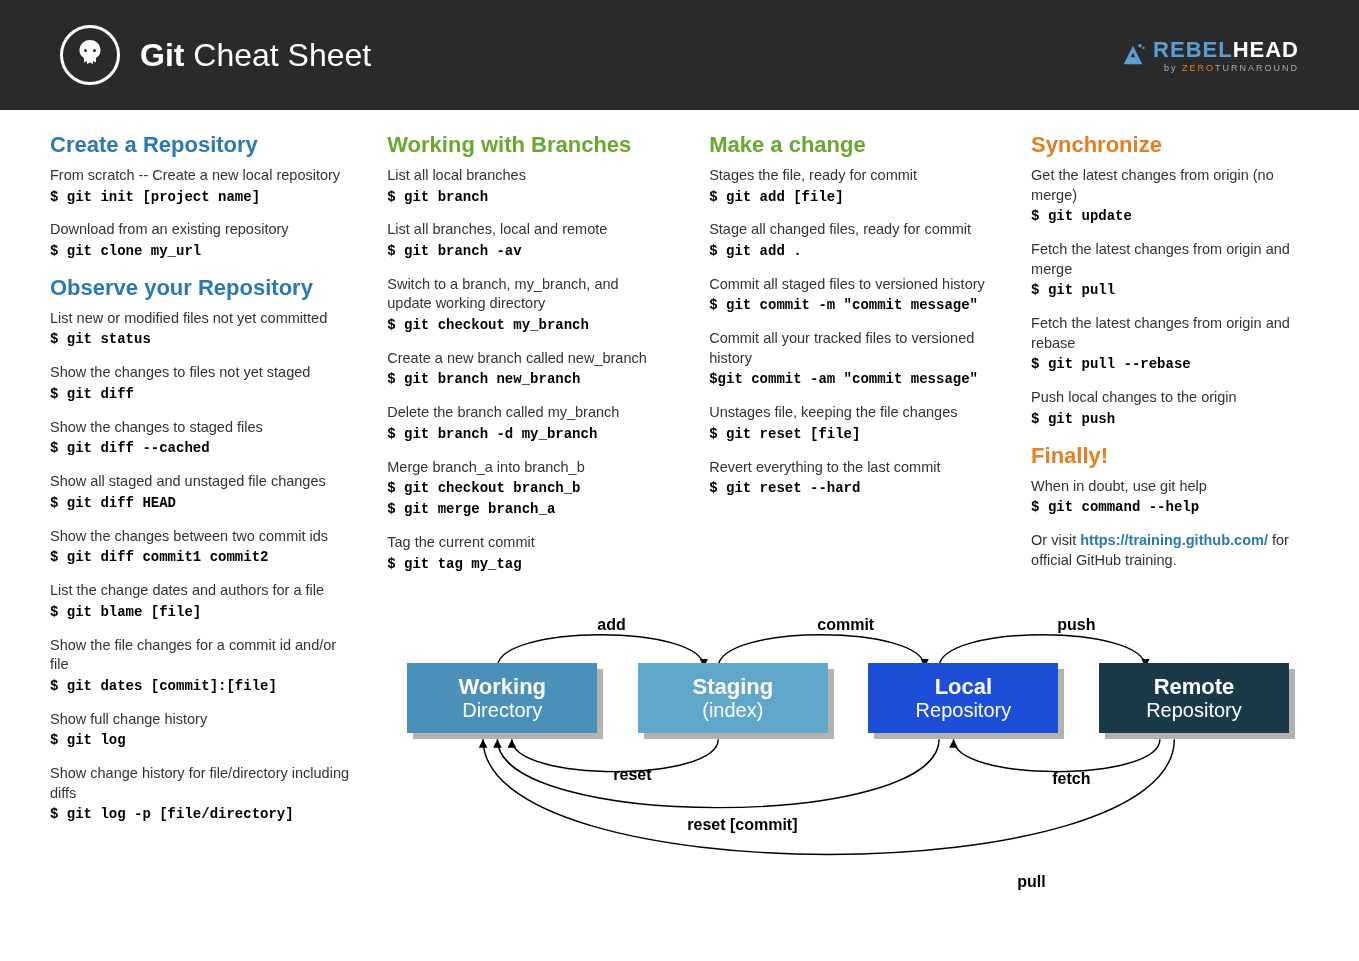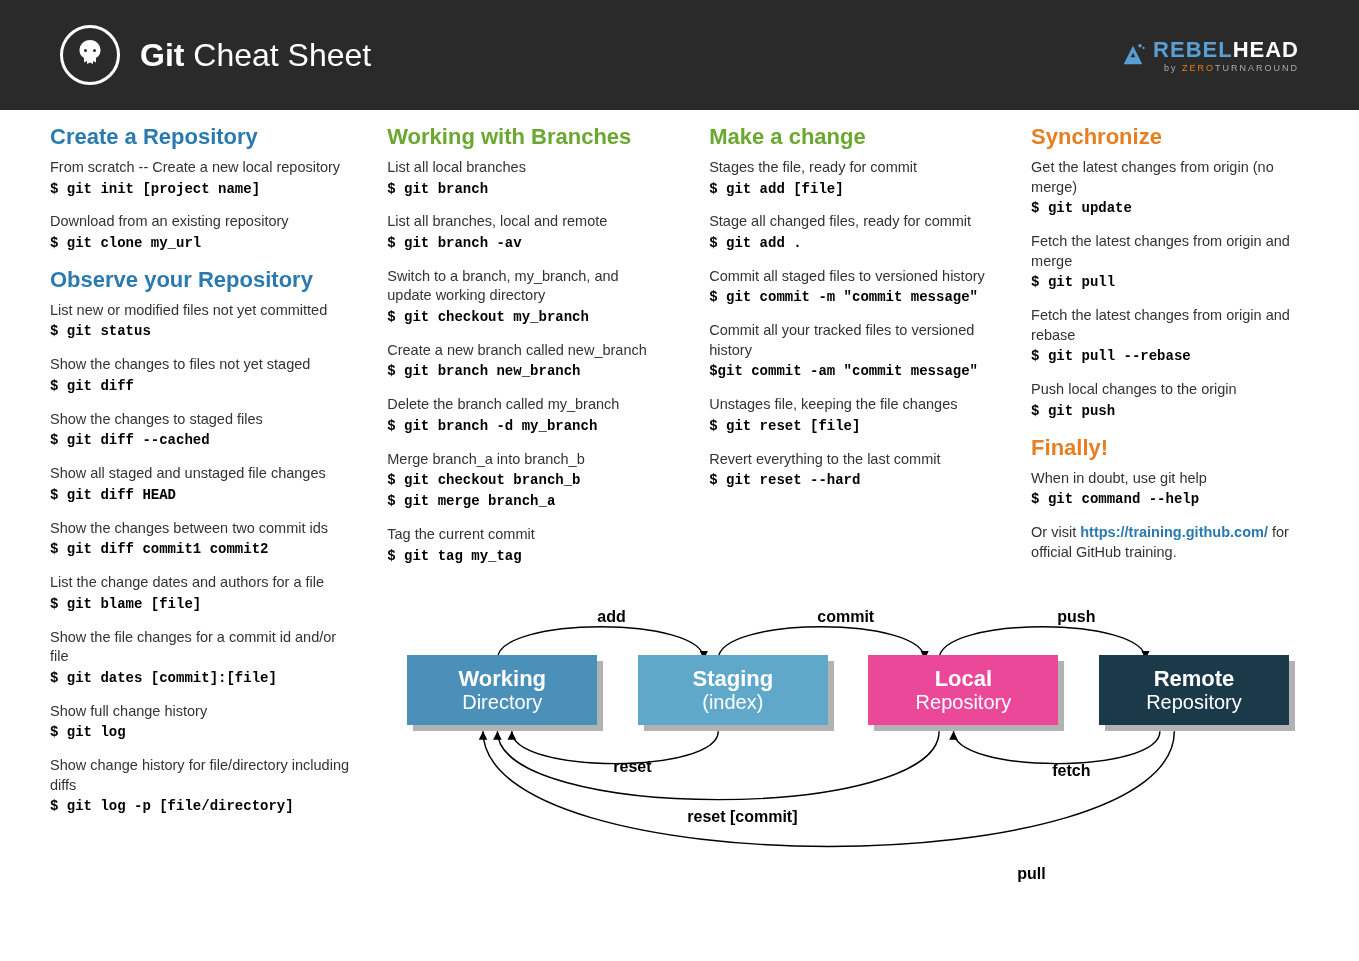--- a/index.html
+++ b/index.html
@@ -7,38 +7,38 @@
   .header { background: #2a2a2a; color: #fff; padding: 25px 60px; display: flex; align-items: center; justify-content: space-between; }
   .header-left { display: flex; align-items: center; gap: 20px; }
   .logo-circle { width: 60px; height: 60px; border: 3px solid #fff; border-radius: 50%; display: flex; align-items: center; justify-content: center; }
   .title { font-size: 32px; font-weight: 300; }
   .title b { font-weight: 700; }
   .rebel-logo { text-align: right; }
   .rebel-main { font-size: 22px; font-weight: 700; color: #fff; letter-spacing: 1px; }
   .rebel-main .light { color: #5a9fd4; text-align: center; }
   .rebel-sub { font-size: 9px; color: #aaa; letter-spacing: 2px; }
   .rebel-sub .orange { color: #e67e22; }
-  .content { display: flex; padding: 4px 50px; gap: 30px; }
+  .content { display: flex; padding: 12px 50px; gap: 30px; }
   .col { flex: 1; min-width: 0; }
   h2 { font-size: 22px; font-weight: 800; margin: 10px 0 8px 0; }
   .c-blue { color: #2a7ab0; }
   .c-green { color: #6ba82f; }
   .c-orange { color: #e67e22; }
   .item { margin-bottom: 14px; font-size: 14.5px; line-height: 1.35; }
   .item .desc { color: #333; }
   .item .cmd { font-family: 'Courier New', monospace; font-weight: bold; font-size: 14px; color: #000; margin-top: 2px; }
   .link { color: #2a7ab0; font-weight: bold; }
   .diagram { position: relative; margin-top: 20px; height: 320px; }
   .boxes { display: flex; justify-content: space-between; padding: 0 20px; position: absolute; top: 55px; left: 0; right: 0; }
   .box { width: 190px; padding: 12px 10px; text-align: center; color: #fff; position: relative; box-shadow: 6px 6px 0 rgba(0,0,0,0.3); }
   .box .t1 { font-size: 22px; font-weight: 700; line-height: 1.1; }
   .box .t2 { font-size: 20px; font-weight: 300; line-height: 1.1; }
   .bx-1 { background: #4a90b8; }
   .bx-2 { background: #5fa8c9; }
-  .bx-3 { background: #ec4899; }
+  .bx-3 { background: #1d4ed8; }
   .bx-4 { background: #1a3a4a; }
   .arrow-label { position: absolute; font-weight: 700; font-size: 16px; color: #000; }
   svg.arrows { position: absolute; top: 0; left: 0; width: 100%; height: 100%; pointer-events: none; }
 </style>
 </head>
 <body>
 
 <div class="header">
   <div class="header-left">
     <div class="logo-circle">

